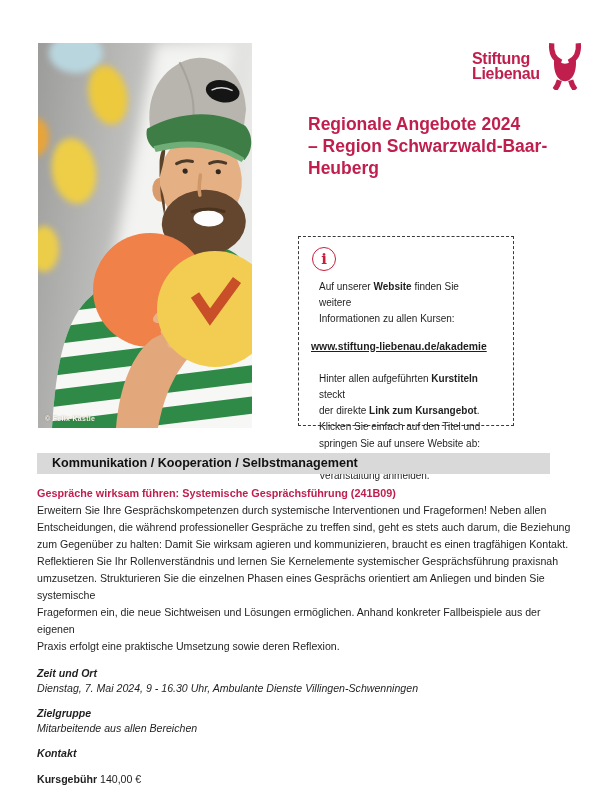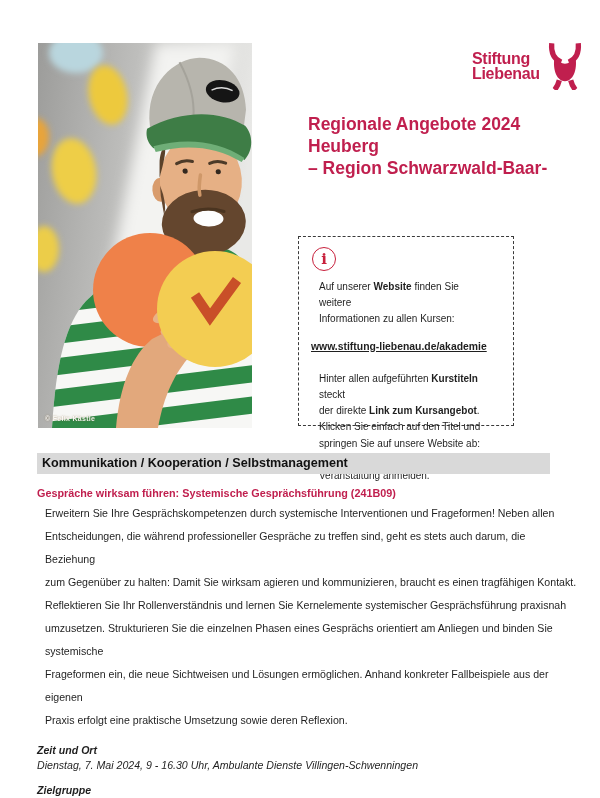--- a/index.html
+++ b/index.html
@@ -37,24 +37,24 @@
     display:flex;align-items:center;justify-content:center;margin:1px 0 7px 1px;
   }
   .info-box p{margin:8px;font-size:10px;line-height:16.2px;white-space:pre-line;}
   .info-box p.second{margin-top:16px;}
   .info-box b{font-weight:bold;}
   .info-link{display:inline-block;text-decoration:underline;color:#1f1f1f;font-size:10.4px;line-height:16.2px;font-weight:bold;}
   
   .content{position:absolute;left:37px;top:453px;width:540px;}
   .category-bar{
     width:513px;height:21px;background:#d9d9d9;box-sizing:border-box;
-    font-size:12.6px;font-weight:bold;line-height:21px;padding-left:5px;color:#111;
+    font-size:12.6px;font-weight:bold;line-height:21px;padding-left:15px;color:#111;
   }
   .course-title{margin-top:13px;font-size:10.8px;font-weight:bold;color:#c01f4e;cursor:pointer;}
-  .desc{margin:3px 0 0 8px;font-size:10.6px;line-height:23px;white-space:pre-line;}
+  .desc{margin:3px 0 0 0;font-size:10.6px;line-height:17px;white-space:pre-line;}
   .section{margin-top:11px;font-size:10.6px;line-height:14.6px;font-style:italic;}
   .section .lbl{font-weight:bold;display:block;}
   .section .val{display:block;white-space:pre-line;}
   .fee{margin-top:12px;font-size:10.6px;}
   .fee .lbl{font-weight:bold;}
 </style>
 </head>
 <body>
 
 <div class="page">
@@ -153,22 +153,22 @@
         <path d="M14,40 C13,44 12,47 9,50"></path>
         <path d="M26,40 C27,44 28,47 31,50"></path>
       </g>
       <path d="M9,15 C6.5,30 12,41 20,41 C28,41 33.5,30 31,15 C27,20 24,22.5 20,22.5 C16,22.5 13,20 9,15 Z" fill="#c01f4e"></path>
     </svg>
   </div>
 
   <div class="right-col">
     <h1 class="title">
       <span>Regionale Angebote 2024</span>
+      <span>– Region Schwarzwald-Baar-</span>
       <span>Heuberg</span>
-      <span>– Region Schwarzwald-Baar-</span>
     </h1>
   </div>
 
   <div class="info-box">
     <div class="info-icon">i</div>
     <p><span>Auf unserer </span><b>Website</b><span> finden Sie weitere
 Informationen zu allen Kursen:</span></p>
     <a class="info-link" href="#">www.stiftung-liebenau.de/akademie</a>
     <p class="second"><span>Hinter allen aufgeführten </span><b>Kurstiteln</b><span> steckt
 der direkte </span><b>Link zum Kursangebot</b><span>.

